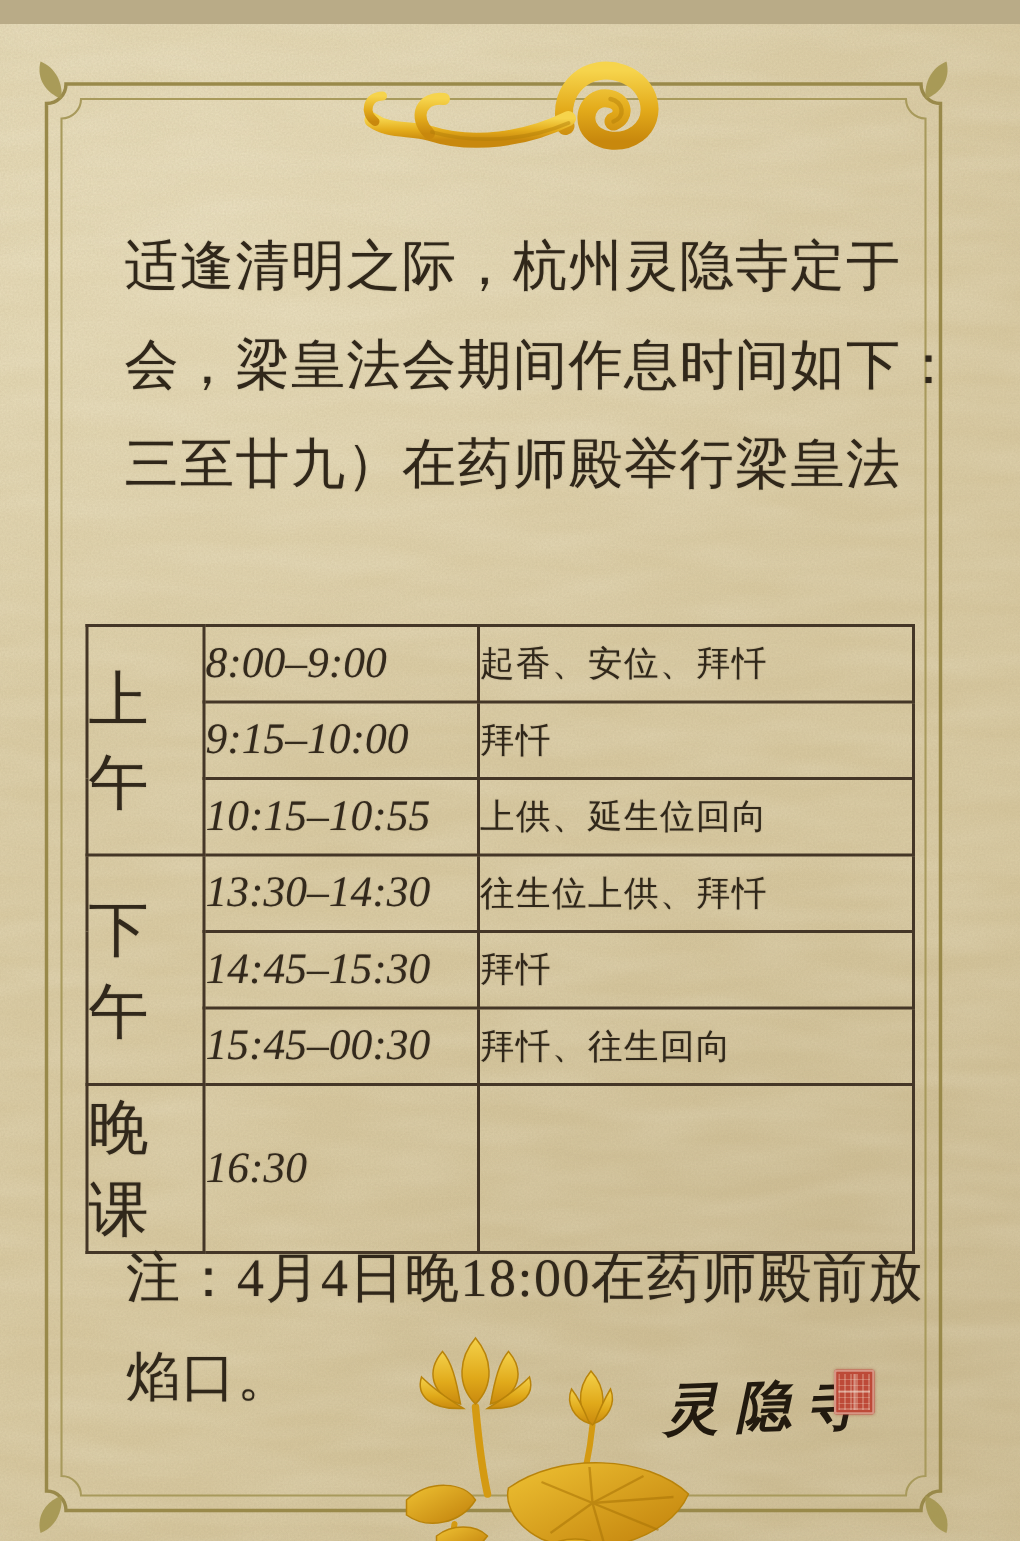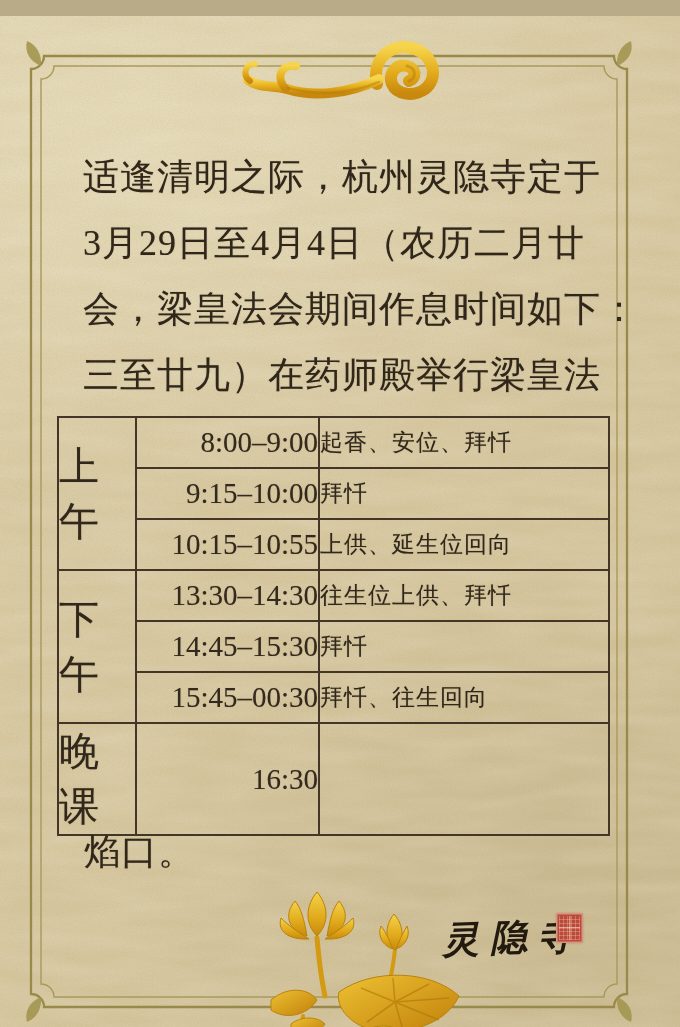--- a/index.html
+++ b/index.html
@@ -41,21 +41,21 @@
     vertical-align:middle;
     overflow:visible;
   }
   tr.row{height:51px;}
   tr.row-last{height:44px;}
   td.period{
     font-size:40px;letter-spacing:2px;text-align:left;color:#31281b;
     text-shadow:0 0 1px rgba(48,39,26,.35);
   }
   td.time{
-    font-size:29px;text-align:right;color:#33291c;
+    font-size:29px;font-style:italic;text-align:left;color:#33291c;
     letter-spacing:0px;white-space:nowrap;
     text-shadow:0 0 1px rgba(48,39,26,.3);
   }
   td.activity{
     font-size:23px;text-align:left;padding-left:7px;letter-spacing:1px;
     white-space:nowrap;color:#30271a;
     text-shadow:0 0 1px rgba(48,39,26,.35);
   }
   
   #signature{
@@ -123,21 +123,20 @@
       <path d="M12,51 C4,45 7,34 17,34" stroke-width="6"></path>
     </g>
     <g fill="none" stroke="#b07c08" stroke-linecap="round" opacity="0.45">
       <path d="M169,36 C178,38 179,48 171,51" stroke-width="3"></path>
       <path d="M141,52 C113,64 78,66 50,58" stroke-width="2.5"></path>
     </g>
   </svg>
 
   <div id="intro" class="abs">
     <div class="text-line">适逢清明之际，杭州灵隐寺定于</div>
-    <div class="text-line">3月29日至4月4日（农历二月廿</div>
     <div class="text-line">会，梁皇法会期间作息时间如下：</div>
     <div class="text-line">三至廿九）在药师殿举行梁皇法</div>
   </div>
 
   <table id="schedule" class="abs">
     <colgroup>
       <col style="width:78px">
         <col style="width:183px">
         <col style="width:290px">
     </colgroup>
@@ -170,20 +169,21 @@
       </tr>
       <tr class="row-last">
         <td class="period">晚课</td>
         <td class="time">16:30</td>
         <td class="activity"></td>
       </tr>
     </tbody>
   </table>
 
   <div id="note" class="abs">
+    <div class="text-line">注：4月4日晚18:00在药师殿前放</div>
     <div class="text-line">焰口。</div>
   </div>
 
   <svg class="abs" style="left:243px;top:872px;" width="235" height="155" viewBox="0 0 235 155" aria-hidden="true">
     <defs>
       <linearGradient id="gold2" x1="0" y1="0" x2="0" y2="1">
         <stop offset="0" stop-color="#f4d14a"></stop>
         <stop offset="0.6" stop-color="#e0a91a"></stop>
         <stop offset="1" stop-color="#c9890e"></stop>
       </linearGradient>

